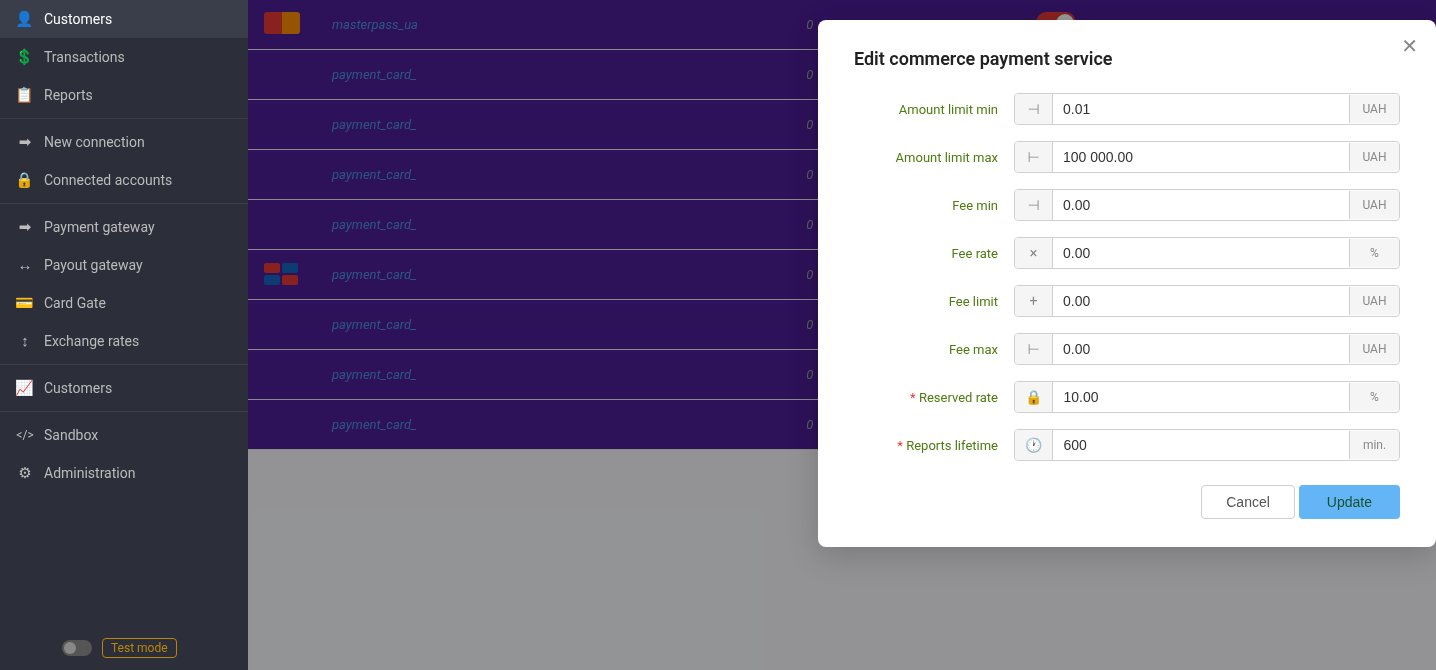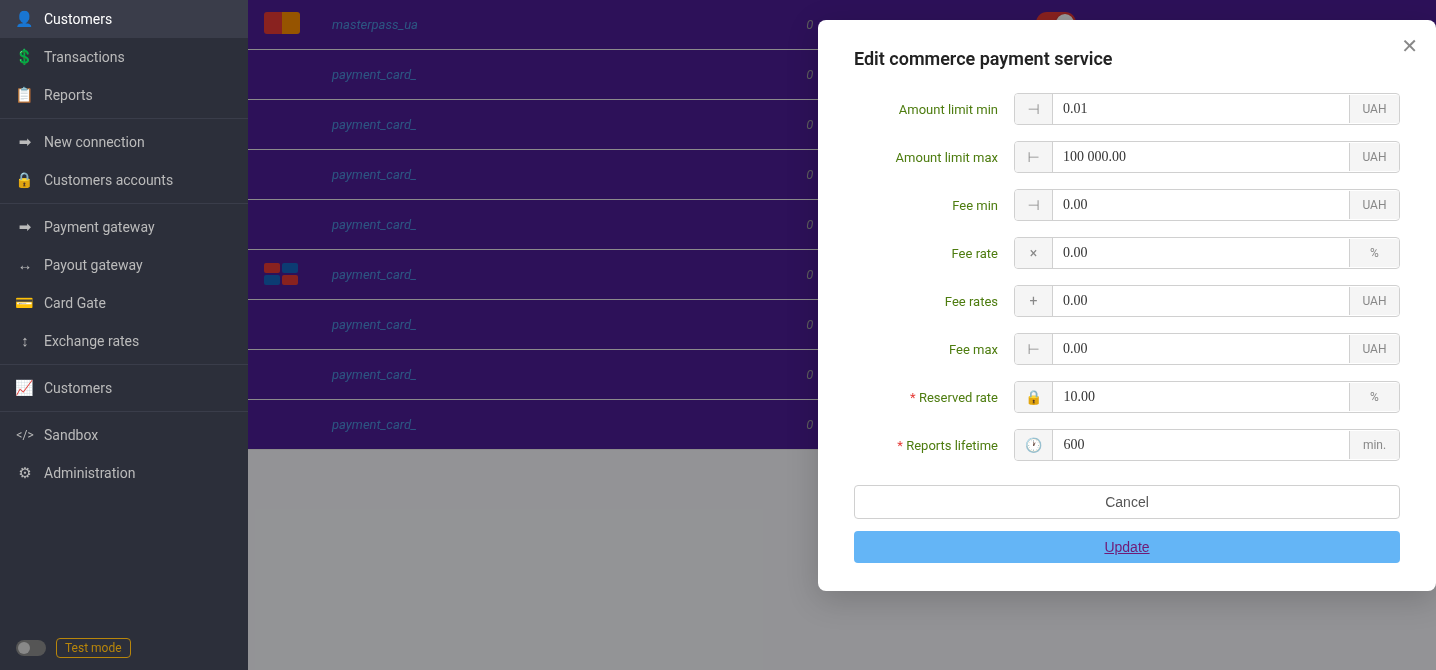--- a/index.html
+++ b/index.html
@@ -22,21 +22,21 @@
       padding: 10px 16px;
       cursor: pointer;
       gap: 10px;
       color: #bbb;
       transition: background 0.15s;
     }
     .sidebar-item.active { color: #fff; background: #3a3d4a; }
     .sidebar-item .icon { width: 18px; height: 18px; display: flex; align-items: center; justify-content: center; font-size: 15px; flex-shrink: 0; }
     .sidebar-item .label { flex: 1; }
     .sidebar-divider { height: 1px; background: #3a3d4a; margin: 4px 0; }
-    .sidebar-bottom { margin-top: auto; padding: 12px 16px; }
+    .sidebar-bottom { margin-top: auto; padding: 12px 16px; margin-left: 46px; }
     .test-mode-badge {
       display: inline-block;
       border: 1px solid #b8860b;
       color: #b8860b;
       font-size: 12px;
       padding: 2px 8px;
       border-radius: 4px;
     }
 
     
@@ -188,50 +188,47 @@
       justify-content: center;
     }
     .input-field {
       flex: 1;
       border: none;
       outline: none;
       padding: 7px 10px;
       font-size: 14px;
       color: #333;
       background: transparent;
-      font-family: Liberation Serif, serif;
     }
     .input-field::placeholder { color: #bbb; }
 
     
     .modal-footer {
       display: flex;
       justify-content: flex-end;
-      gap: 12px;
+      gap: 4px;
       margin-top: 24px;
-      flex-direction: column;
     }
     .btn-cancel {
       padding: 8px 24px;
       border: 1px solid #d0d0d0;
       background: #fff;
       border-radius: 4px;
       font-size: 14px;
       color: #555;
       cursor: pointer;
     }
     .btn-update {
       padding: 8px 28px;
       border: none;
       background: #64b5f6;
       border-radius: 4px;
       font-size: 14px;
-      color: #701a75;
-      cursor: pointer;
-      text-decoration: underline;
+      color: #14532d;
+      cursor: pointer;
     }
     .flags-logo { width: 36px; height: 24px; display: flex; flex-direction: column; }
     .flags-logo .flag-row { display: flex; gap: 2px; }
     .flag-red { width: 16px; height: 10px; background: #e53935; border-radius: 2px; }
     .flag-blue { width: 16px; height: 10px; background: #1565c0; border-radius: 2px; }
   </style>
 </head>
 <body>
 
 <div class="sidebar">
@@ -247,21 +244,21 @@
     <span class="icon">📋</span>
     <span class="label">Reports</span>
   </div>
   <div class="sidebar-divider"></div>
   <div class="sidebar-item">
     <span class="icon">➡</span>
     <span class="label">New connection</span>
   </div>
   <div class="sidebar-item">
     <span class="icon">🔒</span>
-    <span class="label">Customers accounts</span>
+    <span class="label">Connected accounts</span>
   </div>
   <div class="sidebar-divider"></div>
   <div class="sidebar-item">
     <span class="icon">➡</span>
     <span class="label">Payment gateway</span>
   </div>
   <div class="sidebar-item">
     <span class="icon">↔</span>
     <span class="label">Payout gateway</span>
   </div>
@@ -427,21 +424,21 @@
       <div class="form-row">
         <span class="form-label">Fee rate</span>
         <div class="input-group">
           <span class="input-addon">×</span>
           <input class="input-field" type="text" value="0.00" style="">
           <span class="input-addon right">%</span>
         </div>
       </div>
 
       <div class="form-row">
-        <span class="form-label">Fee rates</span>
+        <span class="form-label">Fee limit</span>
         <div class="input-group">
           <span class="input-addon">+</span>
           <input class="input-field" type="text" value="0.00" style="">
           <span class="input-addon right">UAH</span>
         </div>
       </div>
 
       <div class="form-row">
         <span class="form-label">Fee max</span>
         <div class="input-group">

